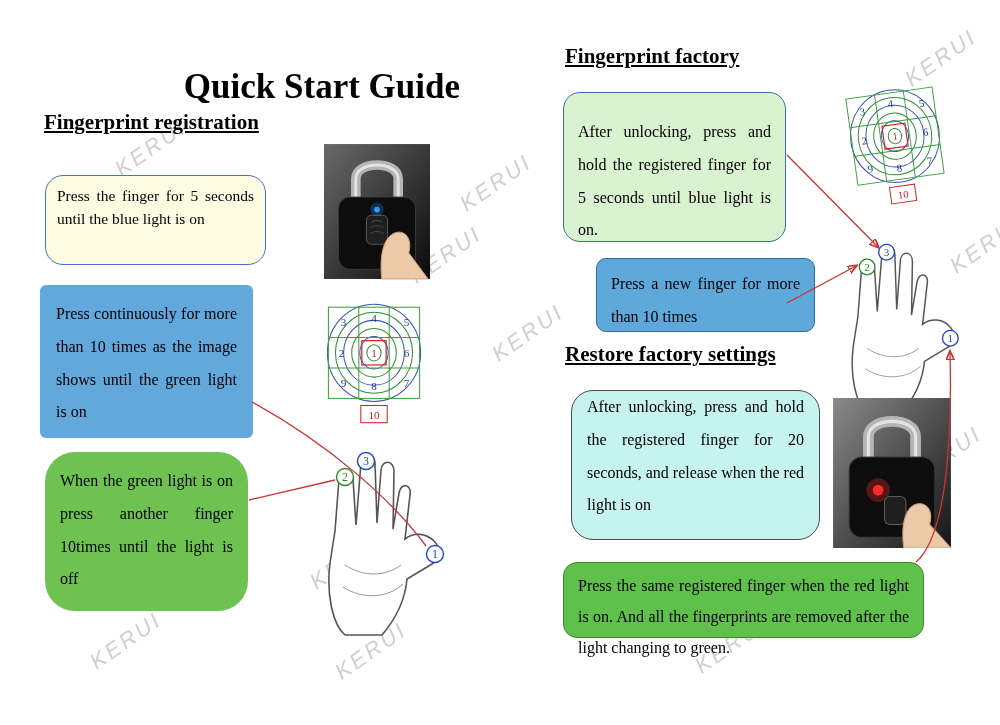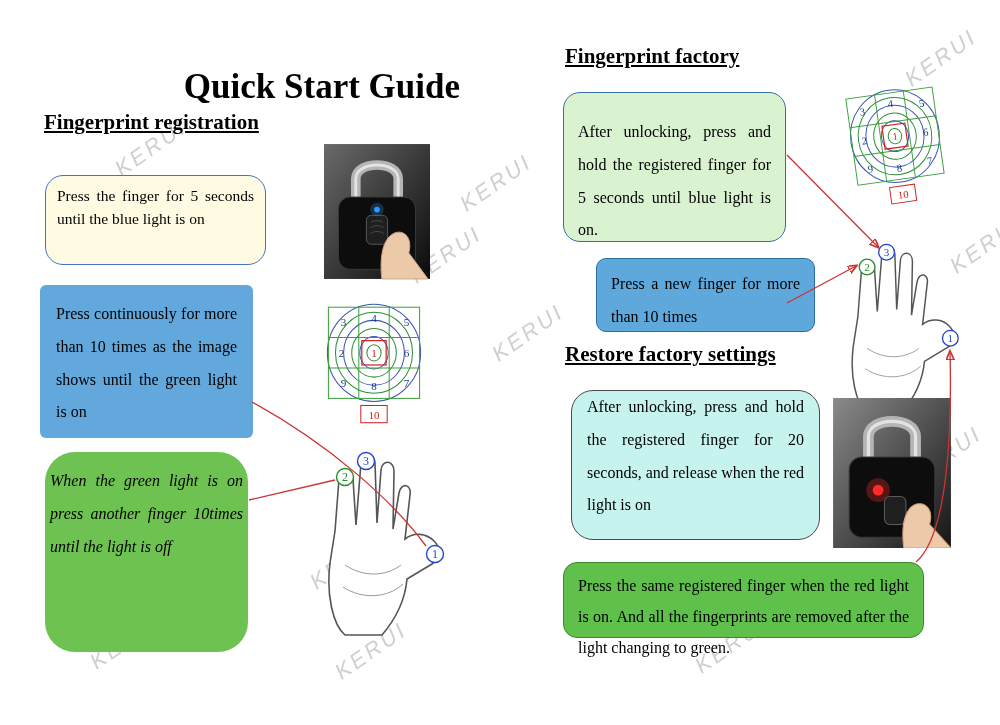--- a/index.html
+++ b/index.html
@@ -15,22 +15,22 @@
   .h-reg{left:44px;top:110px;}
   .h-add{left:565px;top:44px;}
   .h-restore{left:565px;top:342px;text-align:center;}
   .box{position:absolute;box-sizing:border-box;z-index:3;font-size:16px;
        text-align:justify;text-align-last:left;}
   .box-cream{left:45px;top:175px;width:221px;height:90px;background:#fffbe2;
              border:1.5px solid #4472c4;border-radius:18px;padding:8px 11px;
              font-size:15.5px;line-height:1.5;}
   .box-blue-l{left:40px;top:285px;width:213px;height:153px;background:#62a8dc;
               border-radius:6px;padding:13px 16px;line-height:2.05;}
-  .box-green-l{left:45px;top:452px;width:203px;height:200px;background:#6dc251;
-               border-radius:30px;padding:13px 5px;line-height:2.05;font-style:italic;}
+  .box-green-l{left:45px;top:452px;width:203px;height:159px;background:#6dc251;
+               border-radius:30px;padding:13px 15px;line-height:2.05;}
   .box-palegreen{left:563px;top:92px;width:223px;height:150px;background:#d9f2d0;
                  border:1px solid #3a6ea5;border-radius:17px;padding:23px 14px;line-height:2.05;}
   .box-blue-r{left:563px;top:258px;width:219px;height:74px;background:#5fa8dc;
               border:1px solid #2e6da4;border-radius:10px;padding:9px 14px;line-height:2.05;margin-left:33px;}
   .box-cyan{left:555px;top:390px;width:249px;height:150px;background:#c7f3ef;
             border:1px solid #4a4a4a;border-radius:22px;padding:0 15px;line-height:2.05;margin-left:16px;}
   .box-green-b{left:563px;top:562px;width:361px;height:76px;background:#5fc14c;
                border:1px solid #3a8a2a;border-radius:14px;padding:7px 14px;line-height:1.95;}
   .figure{position:absolute;z-index:4;}
   .padlock1{left:324px;top:143px;width:106px;height:137px;}

